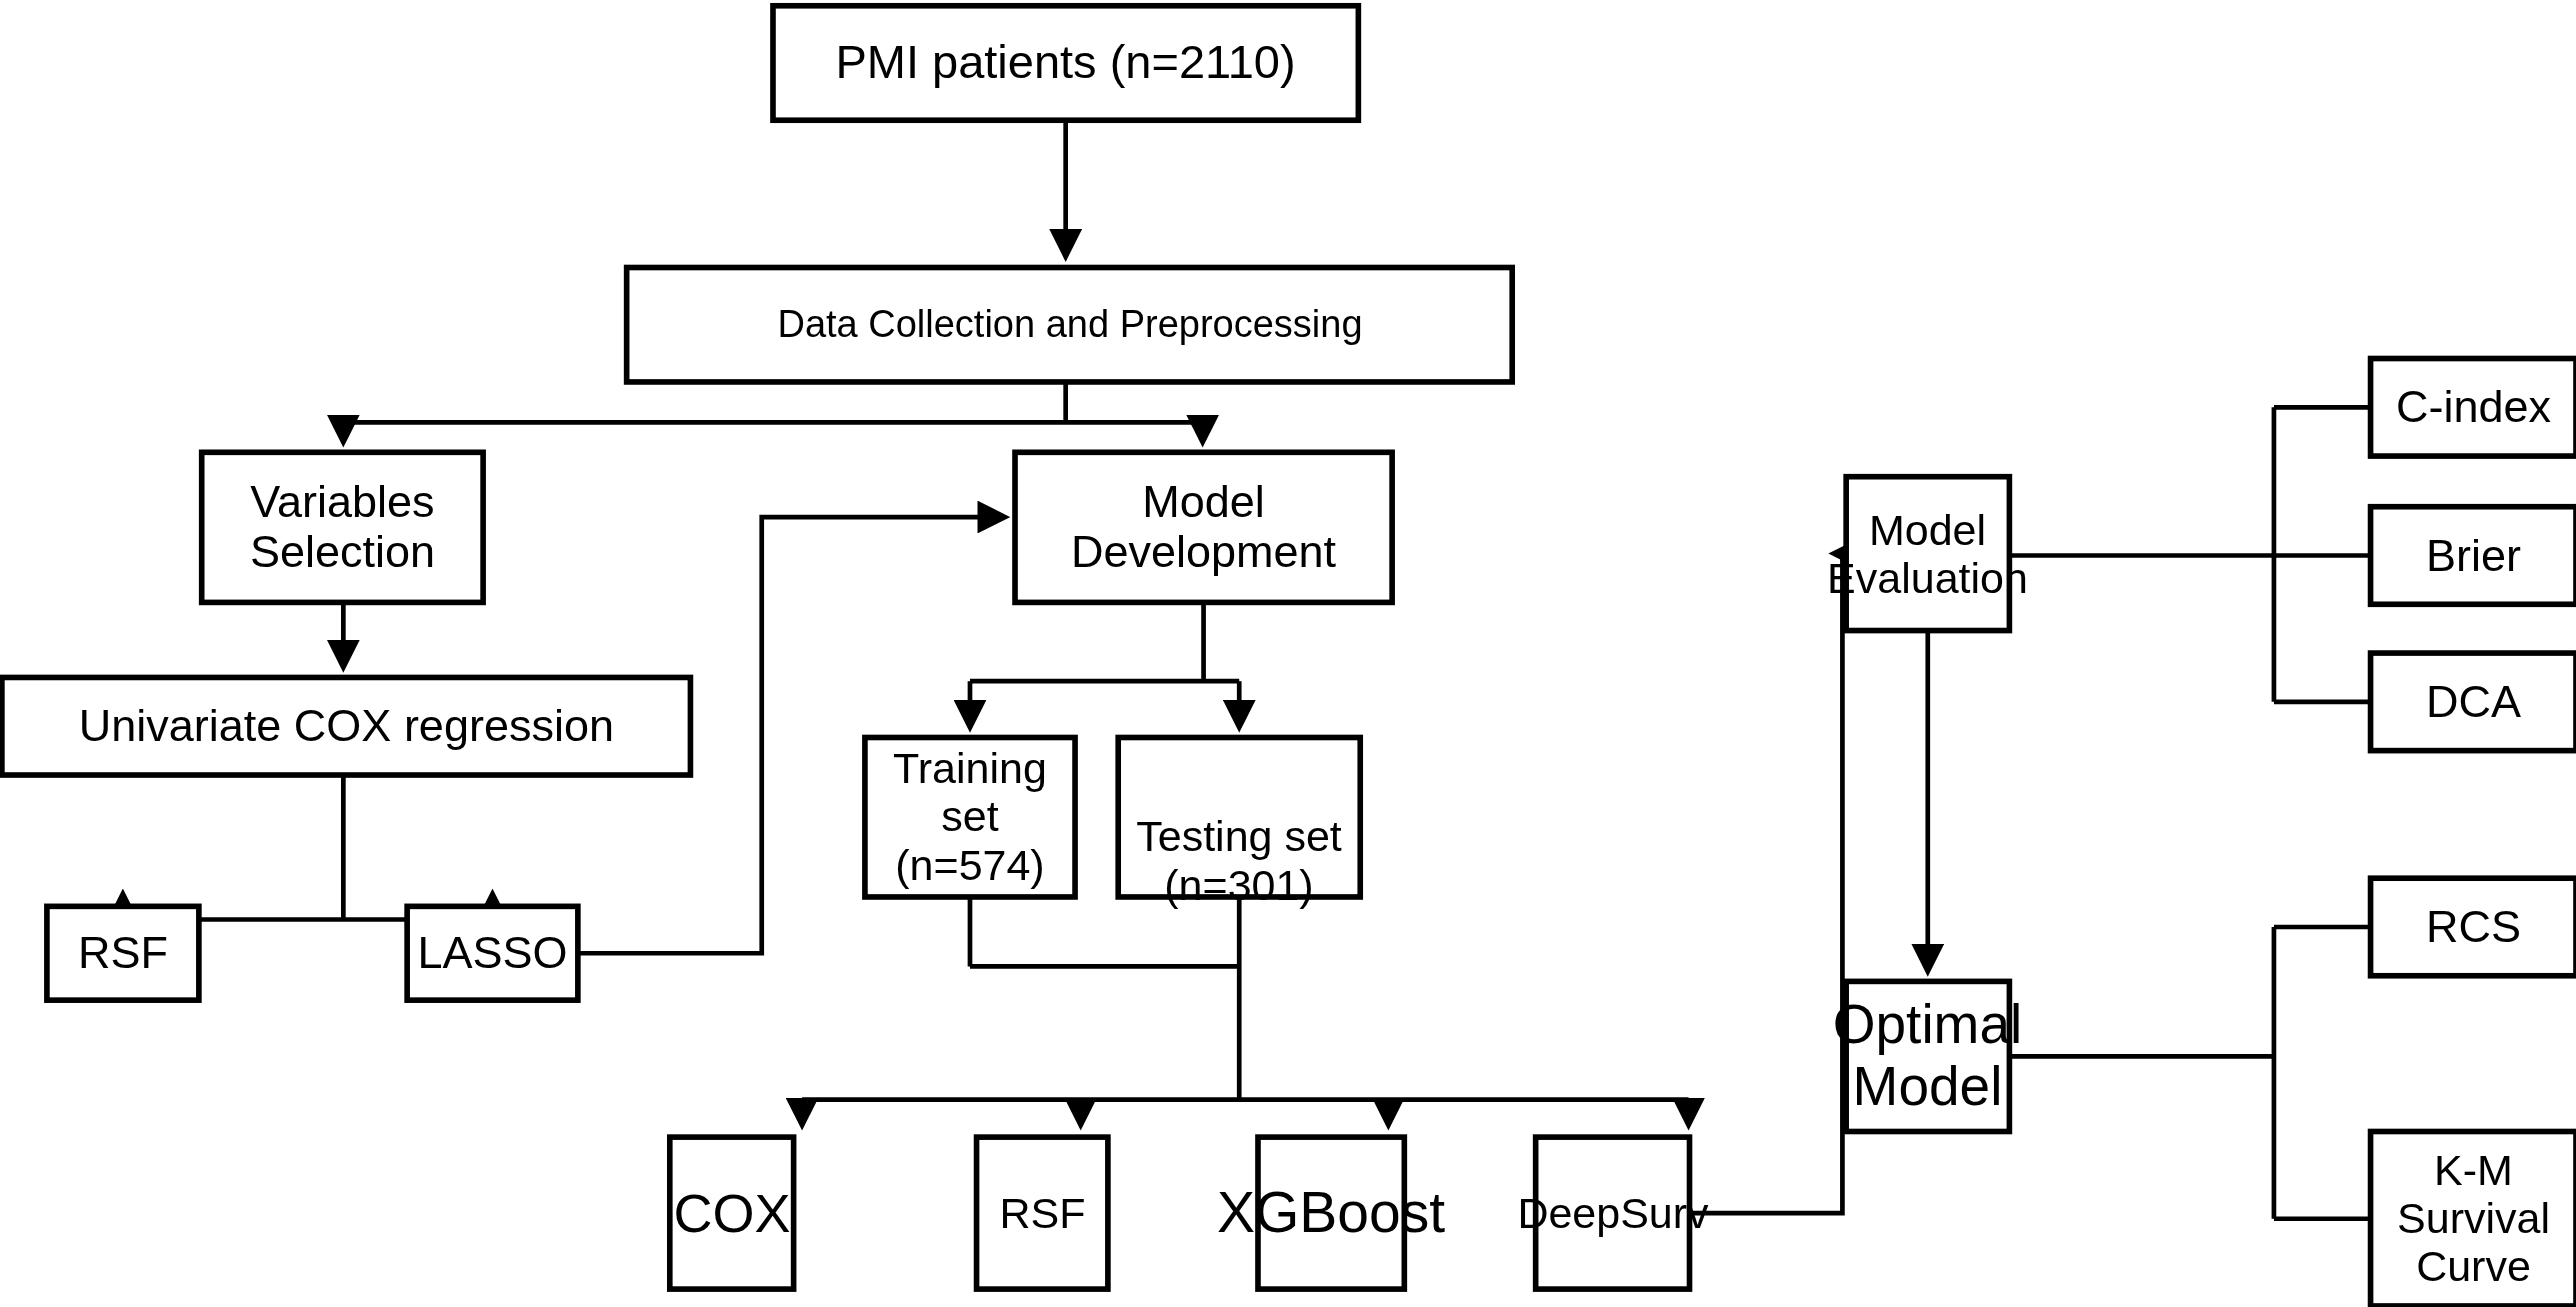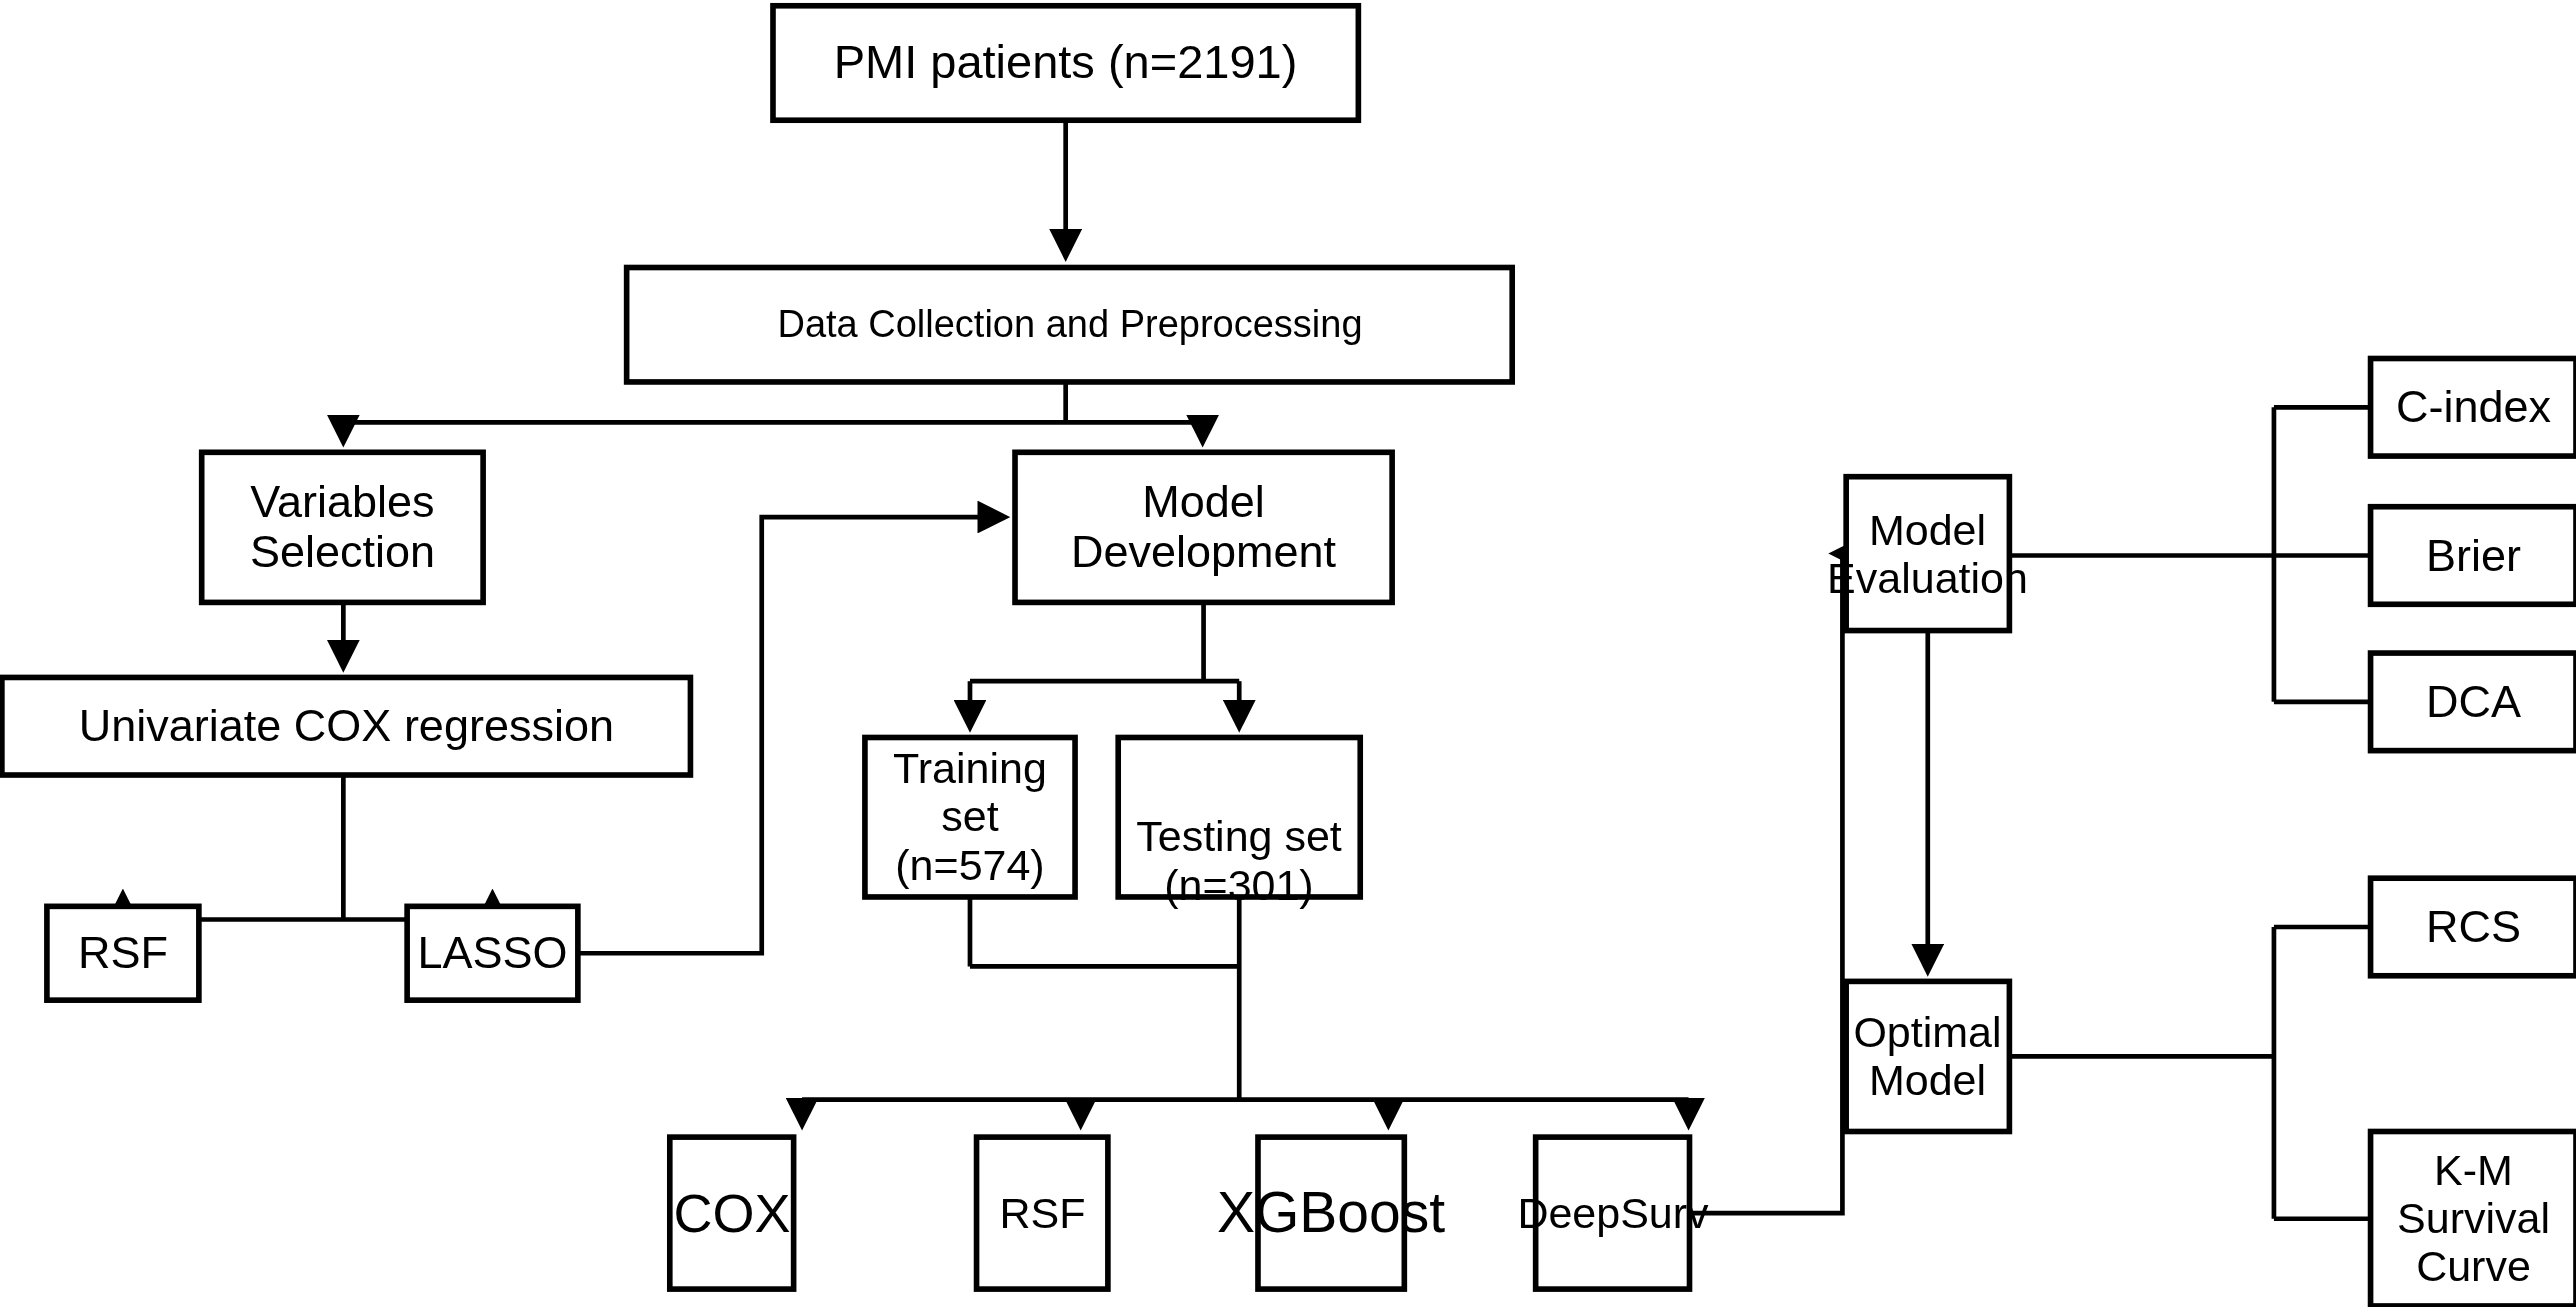--- a/index.html
+++ b/index.html
@@ -100,40 +100,40 @@
         <rect class="node-rect" x="1968" y="508" width="174" height="164" fill="#ffffff" stroke="#000000"></rect>
         <rect class="node-rect" x="1968" y="1046" width="174" height="160" fill="#ffffff" stroke="#000000"></rect>
         <rect class="node-rect" x="2527" y="382" width="219" height="104" fill="#ffffff" stroke="#000000"></rect>
         <rect class="node-rect" x="2527" y="540" width="219" height="104" fill="#ffffff" stroke="#000000"></rect>
         <rect class="node-rect" x="2527" y="696" width="219" height="104" fill="#ffffff" stroke="#000000"></rect>
         <rect class="node-rect" x="2527" y="936" width="219" height="104" fill="#ffffff" stroke="#000000"></rect>
         <rect class="node-rect" x="2527" y="1206" width="219" height="186" fill="#ffffff" stroke="#000000"></rect>
       </g>
   </svg>
   <div id="label-layer">
-      <div class="node-label" style="left: 773px; top: 5.6px; width: 585px; height: 114px; font-size: 47px;">PMI patients (n=2191)</div>
+      <div class="node-label" style="left: 773px; top: 5.6px; width: 585px; height: 114px; font-size: 47px;">PMI patients (n=2110)</div>
       <div class="node-label" style="left: 627px; top: 267px; width: 886px; height: 114px; font-size: 38px;">Data Collection and Preprocessing</div>
       <div class="node-label" style="left: 202px; top: 452px; width: 281px; height: 150px; font-size: 45px;">Variables
 Selection</div>
       <div class="node-label" style="left: 1015px; top: 452px; width: 377px; height: 150px; font-size: 45px;">Model
 Development</div>
       <div class="node-label" style="left: 1.9px; top: 677px; width: 689px; height: 98px; font-size: 45px;">Univariate COX regression</div>
       <div class="node-label" style="left: 865px; top: 737px; width: 210px; height: 159px; font-size: 43px;">Training set
 (n=574)</div>
       <div class="node-label" style="left: 1118px; top: 781px; width: 242px; height: 159px; font-size: 43px;">Testing set
 (n=301)</div>
       <div class="node-label" style="left: 47px; top: 906px; width: 152px; height: 94px; font-size: 45px;">RSF</div>
       <div class="node-label" style="left: 407px; top: 906px; width: 171px; height: 94px; font-size: 45px;">LASSO</div>
       <div class="node-label" style="left: 670px; top: 1137px; width: 124px; height: 152px; font-size: 54px;">COX</div>
       <div class="node-label" style="left: 977px; top: 1137px; width: 131px; height: 152px; font-size: 43px;">RSF</div>
       <div class="node-label" style="left: 1258px; top: 1137px; width: 146px; height: 152px; font-size: 57px;">XGBoost</div>
       <div class="node-label" style="left: 1536px; top: 1137px; width: 154px; height: 152px; font-size: 43px;">DeepSurv</div>
       <div class="node-label" style="left: 1846px; top: 477px; width: 163px; height: 154px; font-size: 43px;">Model
 Evaluation</div>
-      <div class="node-label" style="left: 1846px; top: 981px; width: 163px; height: 150px; font-size: 43px;">Optimal
+      <div class="node-label" style="left: 1846px; top: 981px; width: 163px; height: 150px; font-size: 55px;">Optimal
 Model</div>
       <div class="node-label" style="left: 2371px; top: 358px; width: 205px; height: 98px; font-size: 45px;">C-index</div>
       <div class="node-label" style="left: 2371px; top: 507px; width: 205px; height: 98px; font-size: 45px;">Brier</div>
       <div class="node-label" style="left: 2371px; top: 653px; width: 205px; height: 98px; font-size: 45px;">DCA</div>
       <div class="node-label" style="left: 2371px; top: 878px; width: 205px; height: 98px; font-size: 45px;">RCS</div>
       <div class="node-label" style="left: 2371px; top: 1131px; width: 205px; height: 174px; font-size: 43px;">K-M
 Survival
 Curve</div>
     </div>
 </div>

